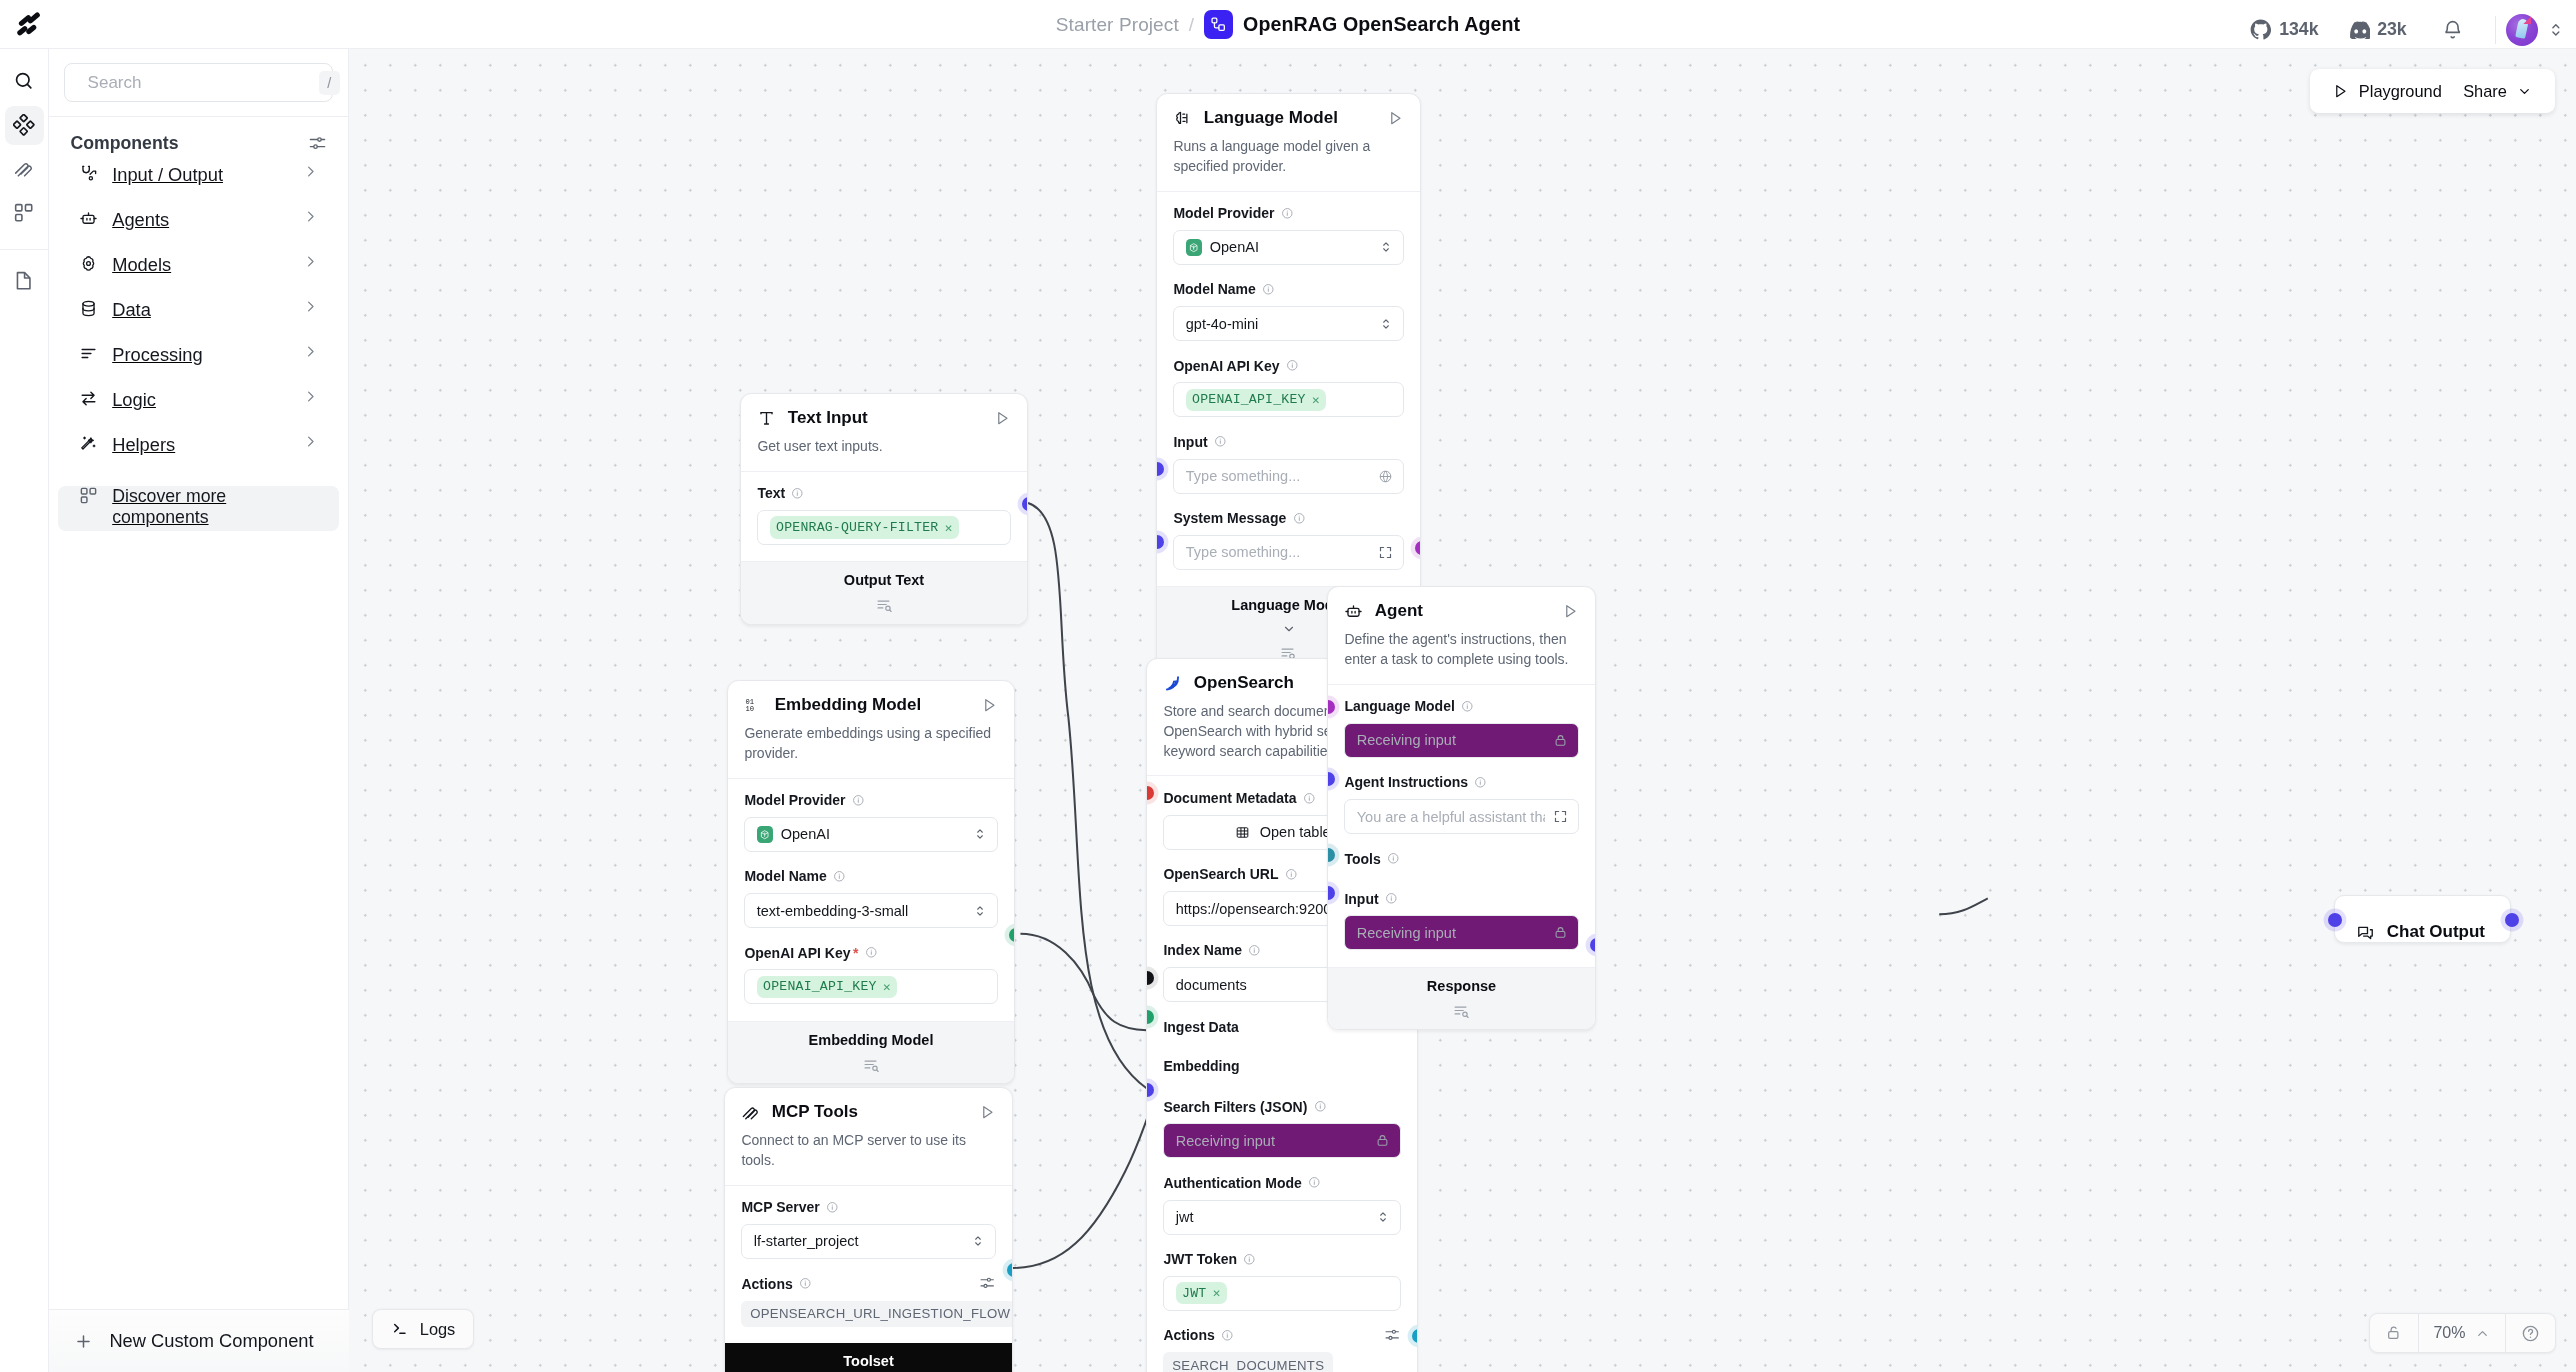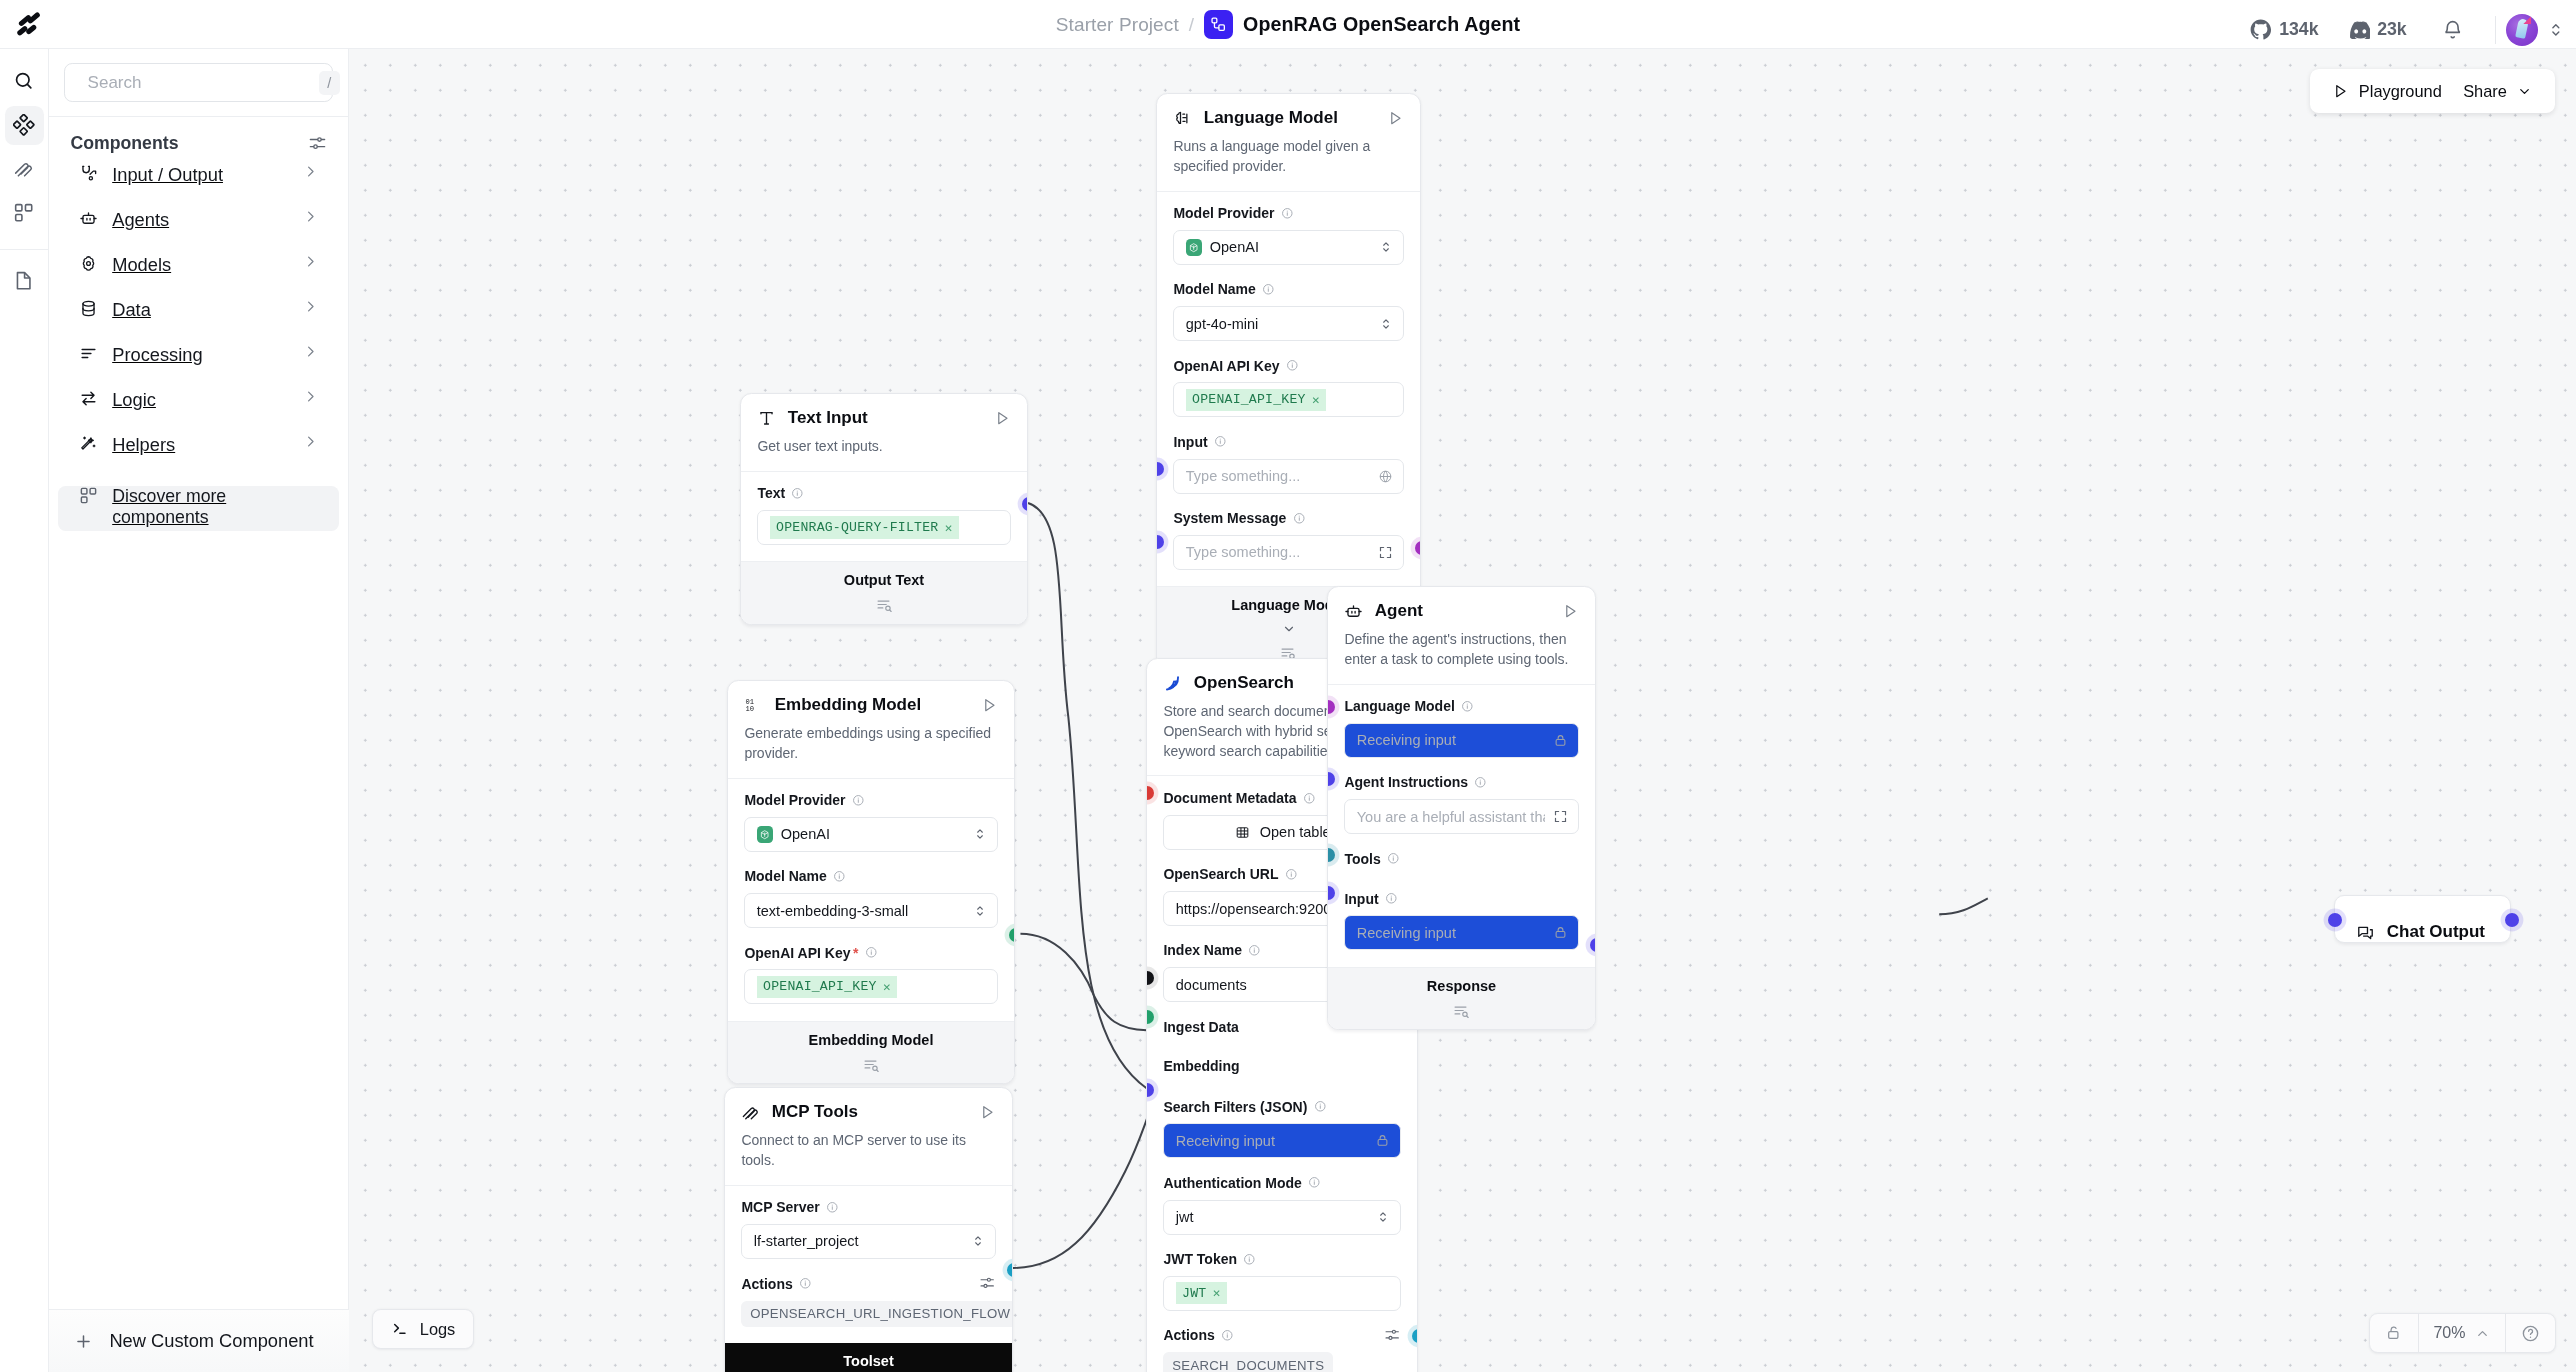--- a/index.html
+++ b/index.html
@@ -136,26 +136,26 @@
   .fld-label { display: flex; align-items: center; gap: 6.3px; margin-bottom: 8.8px; }
   .fld-label .t { font-size: 14px; font-weight: bold; color: #14171d; }
   .req { color: #e0534d; font-size: 14px; font-weight: bold; margin-left: -3.8px; }
   .info { width: 12.6px; height: 12.6px; flex: none; }
   .ctl {
     height: 35px; border: 0.6px solid #e4e7eb; border-radius: 7px; background: #fff;
     display: flex; align-items: center; padding: 0 10px 0 11.4px; gap: 7.6px;
   }
   .ctl .val { flex: 1; font-size: 14.5px; color: #14171d; }
   .ctl .ph { flex: 1; font-size: 14.5px; color: #a9aeb6; }
-  .ctl.locked { background: #1d4ed8; border-color: #e8eaee; }
+  .ctl.locked { background: #701a75; border-color: #e8eaee; }
   .ctl.btnlike { justify-content: center; cursor: pointer; gap: 10px; }
   .ctl.btnlike .val { flex: none; font-size: 14.5px; }
   .pill {
     display: inline-flex; align-items: center; gap: 6.3px;
-    background: #d6f3e0; color: #1f7a4d; border-radius: 0;
+    background: #d6f3e0; color: #1f7a4d; border-radius: 7px;
     padding: 3.2px 6.3px; font-family: "Liberation Mono", monospace;
     font-size: 13.2px; letter-spacing: 0.2px;
   }
   .pill .x { color: #47a173; font-size: 12.6px; cursor: pointer; }
   .prov-ico {
     width: 16.4px; height: 16.4px; border-radius: 4.4px; background: #3aa676;
     display: flex; align-items: center; justify-content: center; flex: none;
   }
   .port-label { font-size: 14px; font-weight: bold; color: #14171d; }
   .chips { display: flex; flex-wrap: wrap; gap: 7.6px; }

